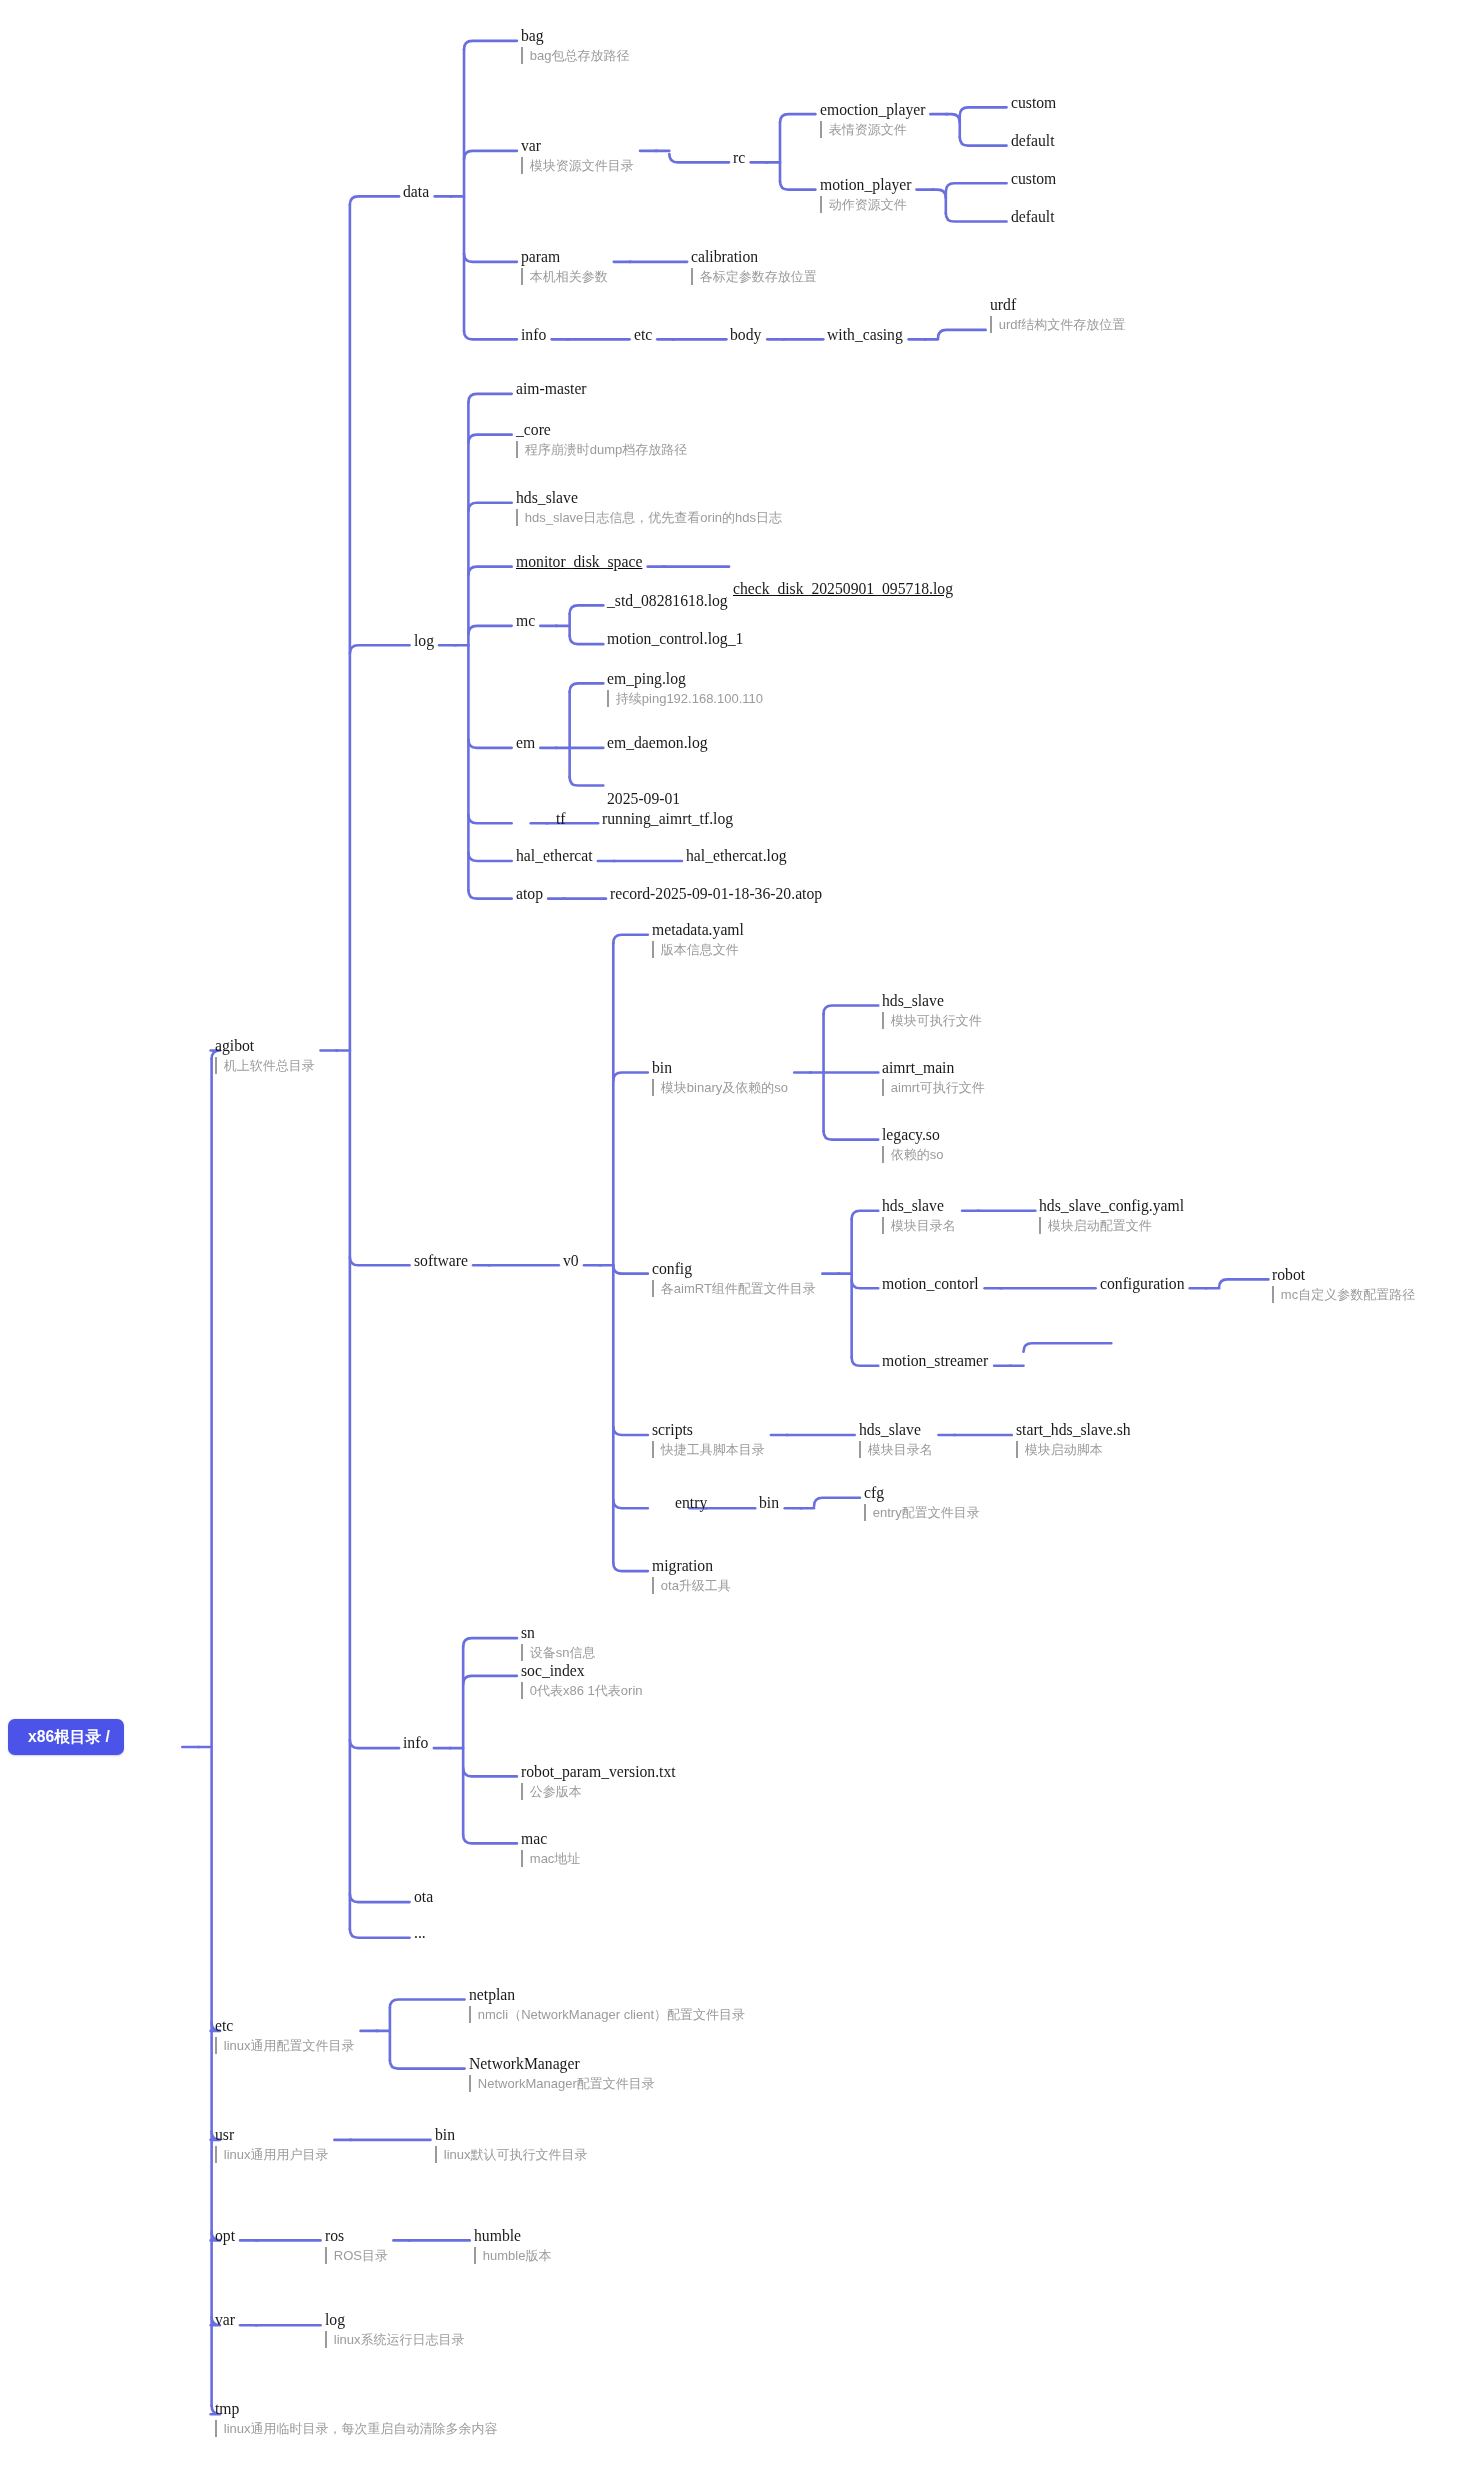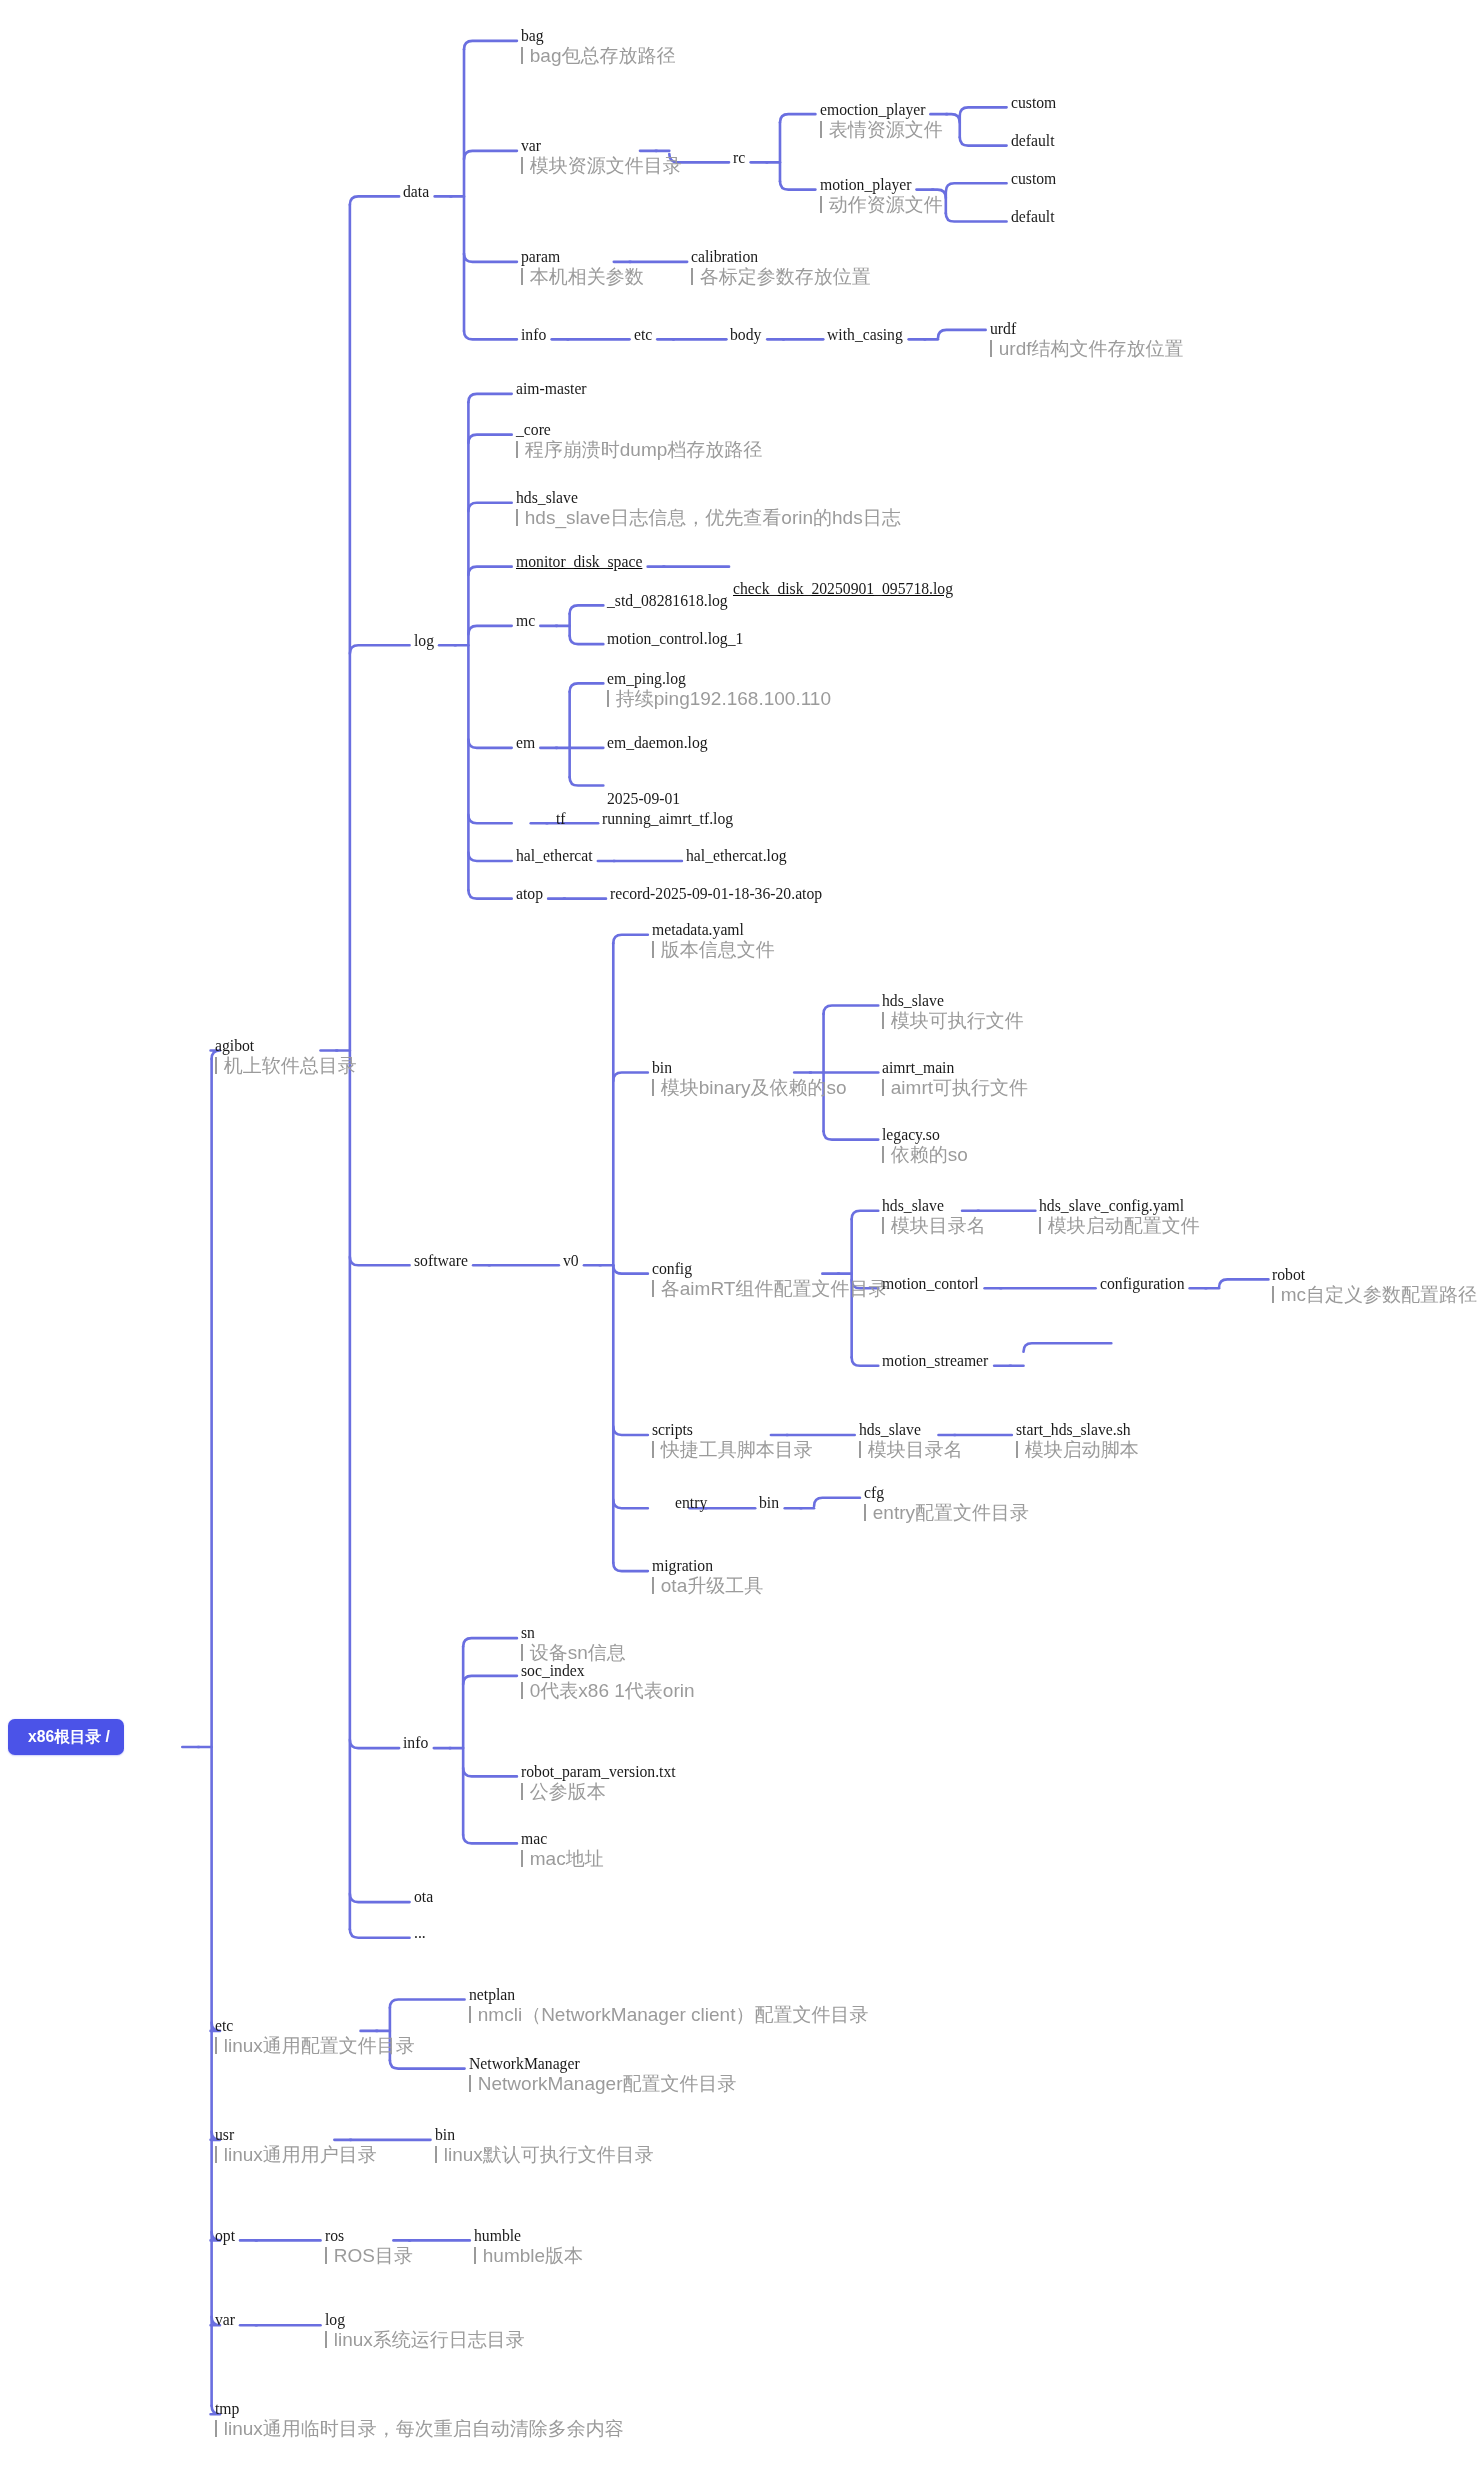--- a/index.html
+++ b/index.html
@@ -9,21 +9,21 @@
   .node{position:absolute;white-space:nowrap;}
   .node .nm{
     font-family:"Liberation Serif","DejaVu Serif",serif;
     font-size:15.7px;line-height:18px;color:#1a1a1a;font-weight:400;
     letter-spacing:0px;display:block;
   }
   .node .dsc{
     display:block;margin-top:1.6px;padding-left:6.8px;
     border-left:2.1px solid #9a9a9a;
     font-family:"Liberation Sans","DejaVu Sans",sans-serif;
-    font-size:19px;line-height:17px;color:#9b9b9b;font-weight:400;
+    font-size:13px;line-height:17px;color:#9b9b9b;font-weight:400;
   }
   .node .dsc span{display:block;}
   .root-badge{
     position:absolute;background:#4b53e8;border-radius:6.8px;
     color:#ffffff;font-family:"Liberation Sans","DejaVu Sans",sans-serif;
     font-weight:700;font-size:15.7px;line-height:18px;
     padding:9px 13.6px;white-space:nowrap;text-align:center;
     box-shadow:0 0.5px 1.6px rgba(75,83,232,.28);
   }
 </style>
@@ -248,21 +248,21 @@
     </div>
     <div class="node" style="left: 634px; top: 326px;">
       <span class="nm">etc</span>
     </div>
     <div class="node" style="left: 730px; top: 326px;">
       <span class="nm">body</span>
     </div>
     <div class="node" style="left: 827px; top: 326px;">
       <span class="nm">with_casing</span>
     </div>
-    <div class="node" style="left: 990px; top: 320px;">
+    <div class="node" style="left: 990px; top: 296px;">
       <span class="nm">urdf</span>
       <span class="dsc">
         <span>urdf结构文件存放位置</span>
       </span>
     </div>
     <div class="node" style="left: 414px; top: 632px;">
       <span class="nm">log</span>
     </div>
     <div class="node" style="left: 516px; top: 380px;">
       <span class="nm">aim-master</span>

